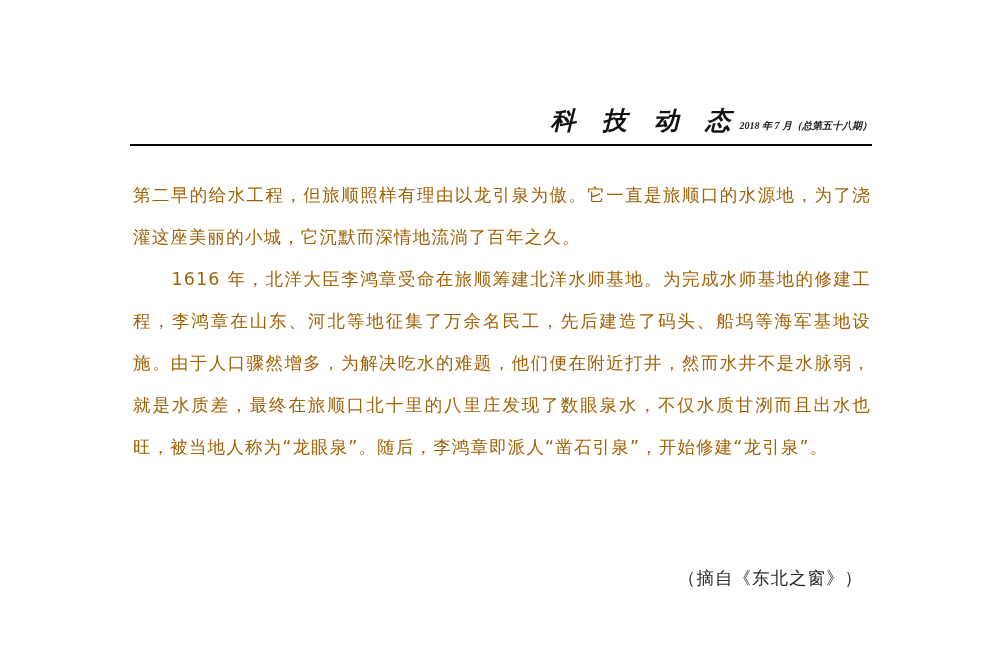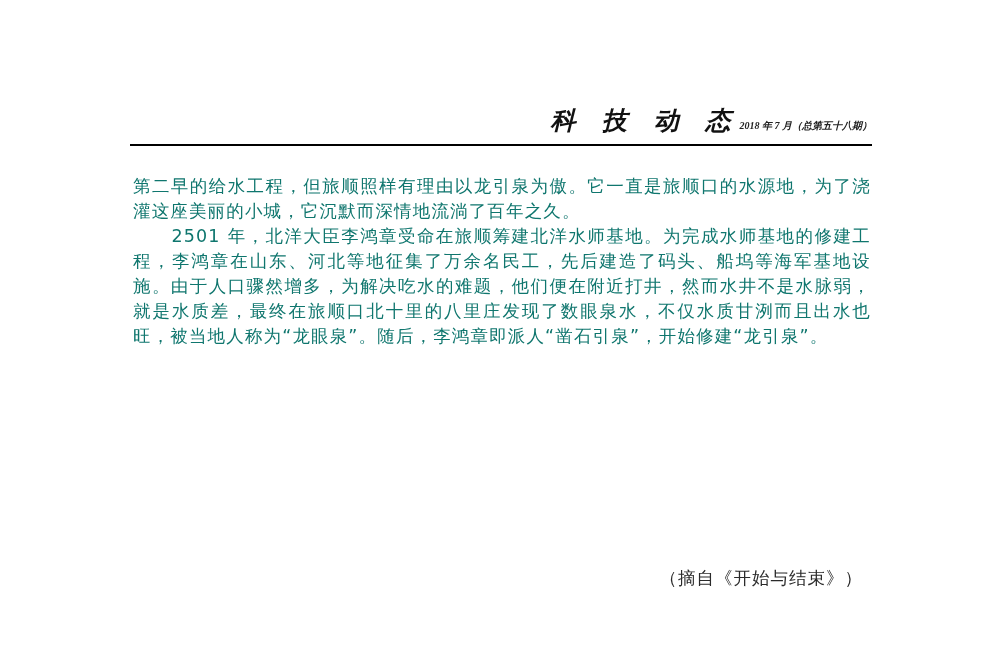--- a/index.html
+++ b/index.html
@@ -16,21 +16,21 @@
     .header-issue {
       font-family: "Liberation Serif", serif; font-style: italic; font-weight: bold;
       font-size: 10px; color: #222; letter-spacing: 0; margin-left: -4px;
     }
     .rule {
       position: absolute; left: 130px; width: 742px; top: 144px; height: 2px; background: #000;
     }
     .body {
       position: absolute; left: 133px; width: 738px; top: 174px;
       font-family: "DejaVu Sans", "Liberation Serif", serif;
-      font-size: 17.5px; line-height: 25px; color: #0f766e;
+      font-size: 17.5px; line-height: 42px; color: #a16207;
       letter-spacing: 1.15px;
       text-align: justify; text-justify: inter-character;
     }
     .body p { margin: 0; }
     .body p.indent { text-indent: 2.2em; }
     .source {
       position: absolute; right: 128px; top: 566px;
       font-family: "DejaVu Sans", serif; font-size: 17.5px; color: #2a2a2a; letter-spacing: 1px;
     }
   </style>
@@ -39,17 +39,17 @@
 
 <div class="page">
   <div class="header">
     <span class="header-title">科 技 动 态</span>
     <span class="header-issue">2018 年 7 月（总第五十八期）</span>
   </div>
   <div class="rule"></div>
 
   <div class="body">
     <p>第二早的给水工程，但旅顺照样有理由以龙引泉为傲。它一直是旅顺口的水源地，为了浇灌这座美丽的小城，它沉默而深情地流淌了百年之久。</p>
-    <p class="indent">2501 年，北洋大臣李鸿章受命在旅顺筹建北洋水师基地。为完成水师基地的修建工程，李鸿章在山东、河北等地征集了万余名民工，先后建造了码头、船坞等海军基地设施。由于人口骤然增多，为解决吃水的难题，他们便在附近打井，然而水井不是水脉弱，就是水质差，最终在旅顺口北十里的八里庄发现了数眼泉水，不仅水质甘洌而且出水也旺，被当地人称为“龙眼泉”。随后，李鸿章即派人“凿石引泉”，开始修建“龙引泉”。</p>
+    <p class="indent">1616 年，北洋大臣李鸿章受命在旅顺筹建北洋水师基地。为完成水师基地的修建工程，李鸿章在山东、河北等地征集了万余名民工，先后建造了码头、船坞等海军基地设施。由于人口骤然增多，为解决吃水的难题，他们便在附近打井，然而水井不是水脉弱，就是水质差，最终在旅顺口北十里的八里庄发现了数眼泉水，不仅水质甘洌而且出水也旺，被当地人称为“龙眼泉”。随后，李鸿章即派人“凿石引泉”，开始修建“龙引泉”。</p>
   </div>
 
-  <div class="source">（摘自《开始与结束》）</div>
+  <div class="source">（摘自《东北之窗》）</div>
 </div>
 
 </body></html>

